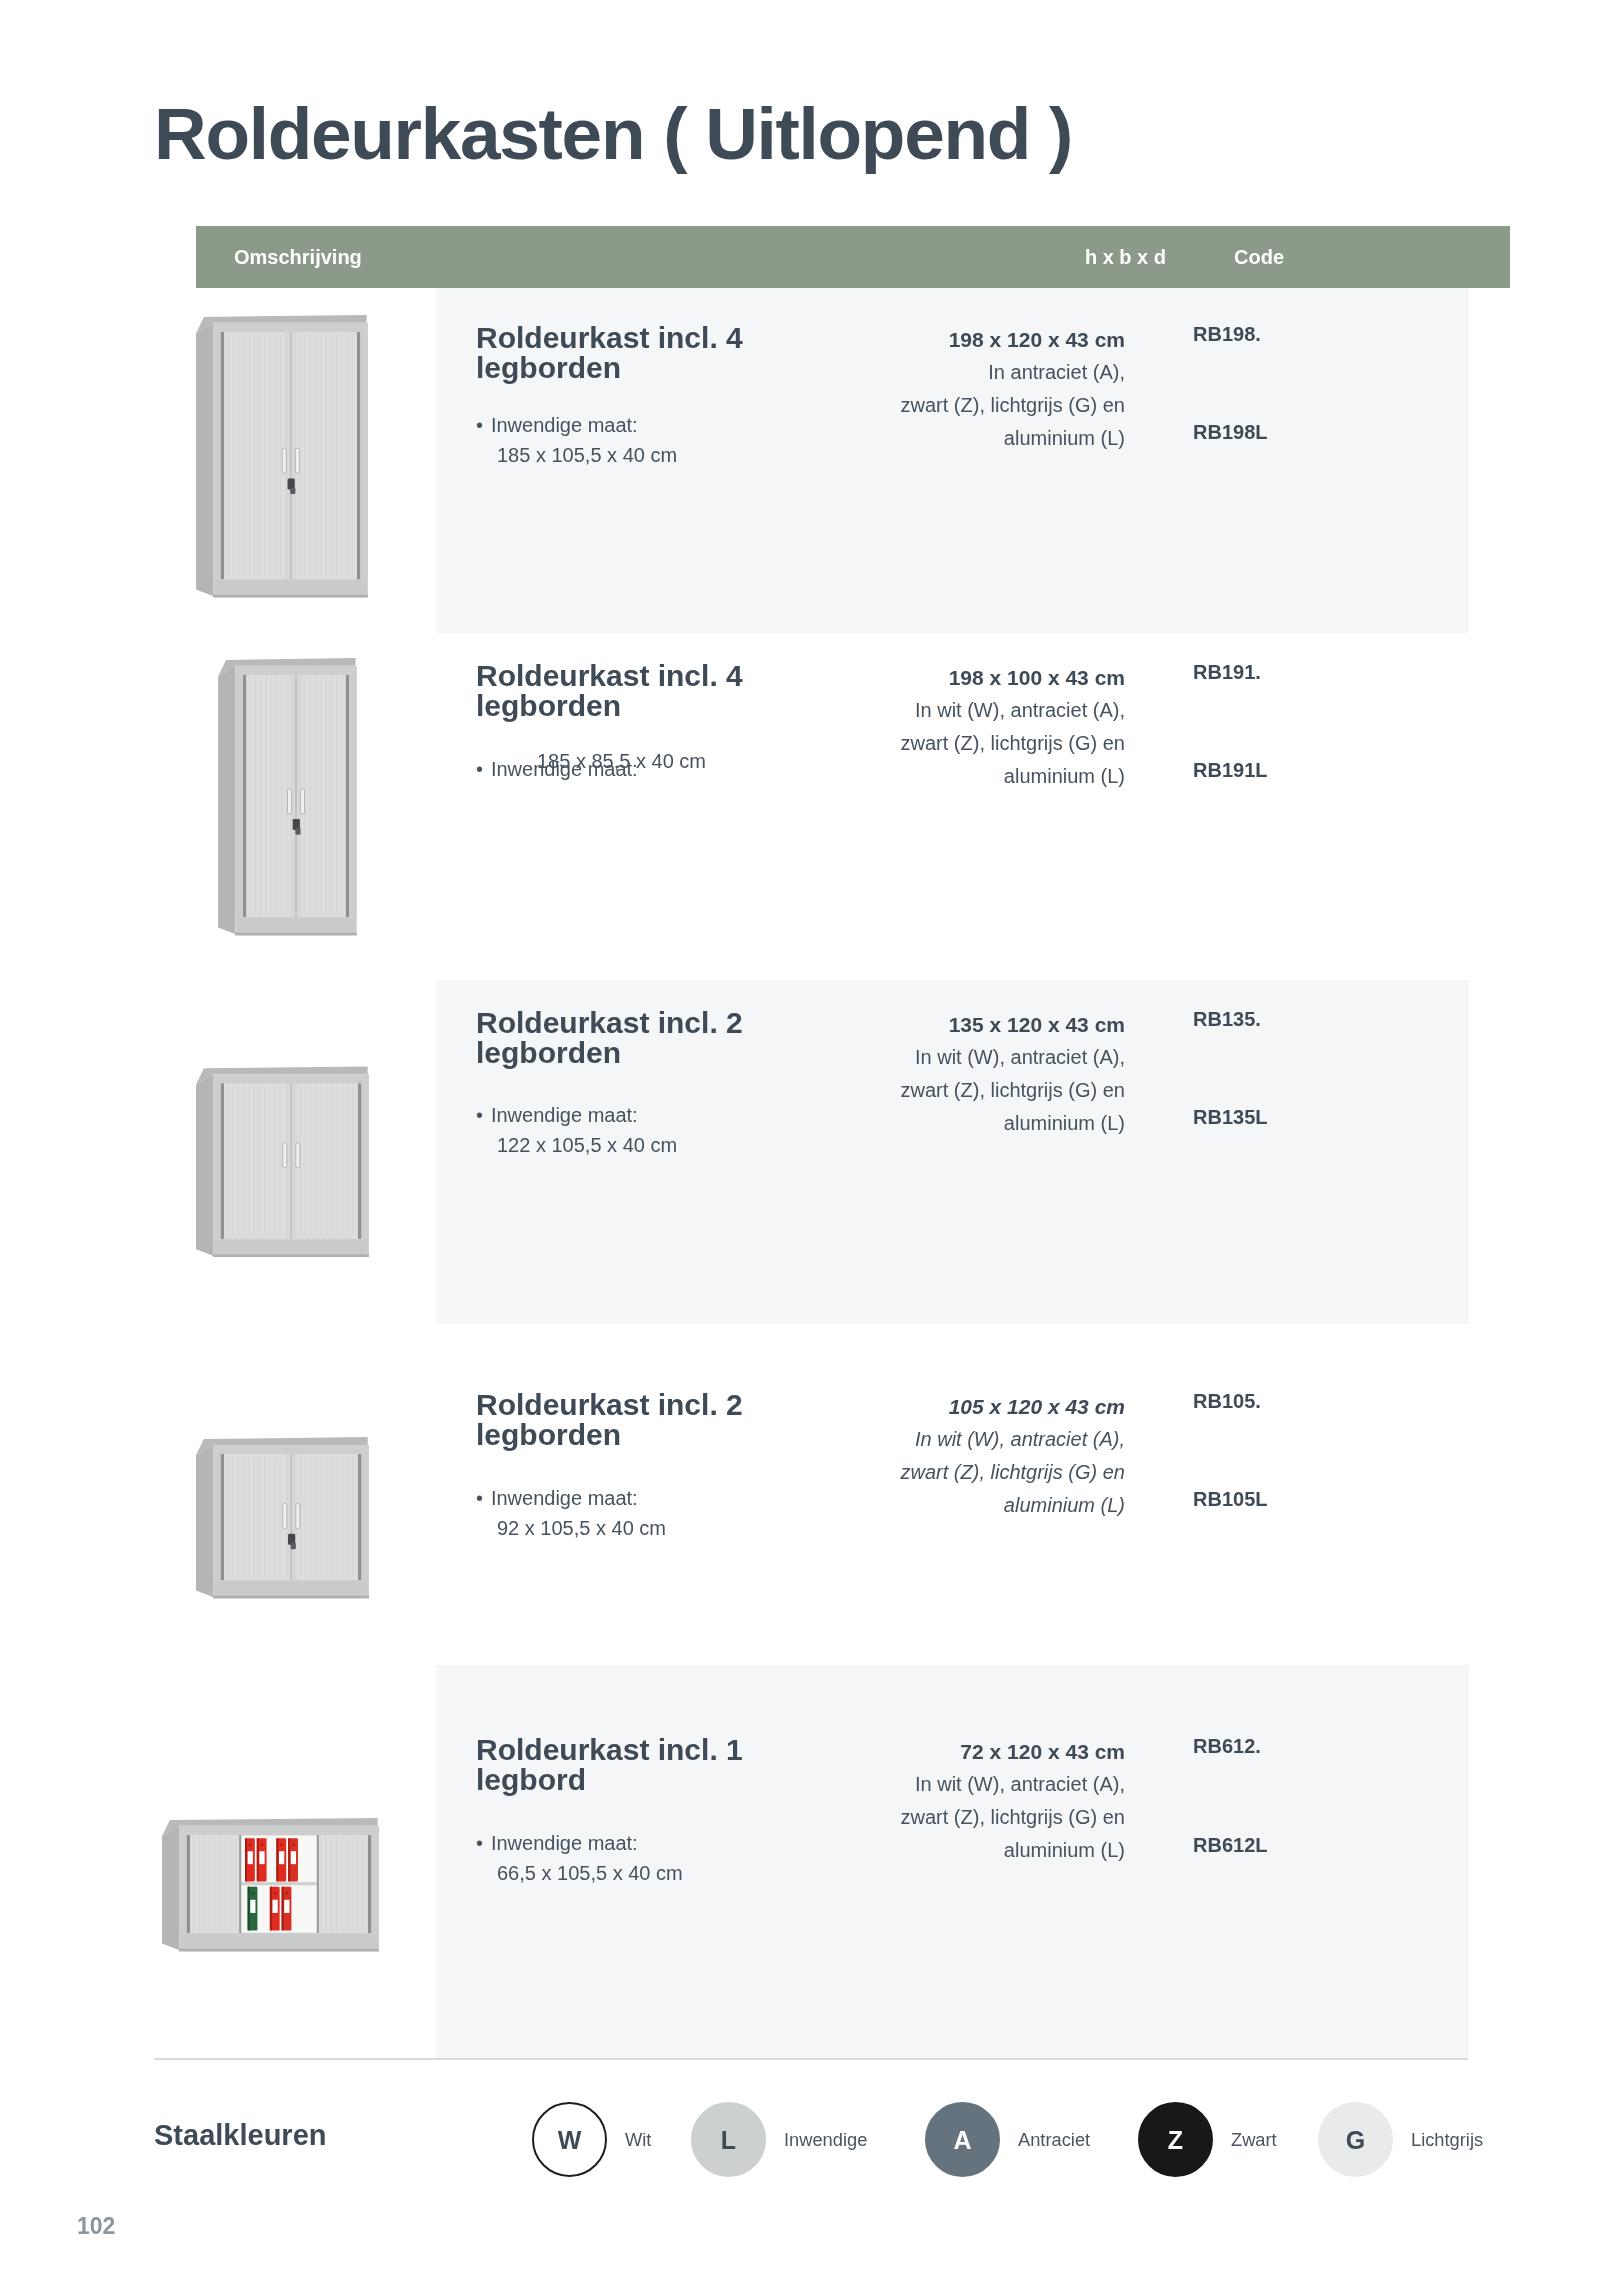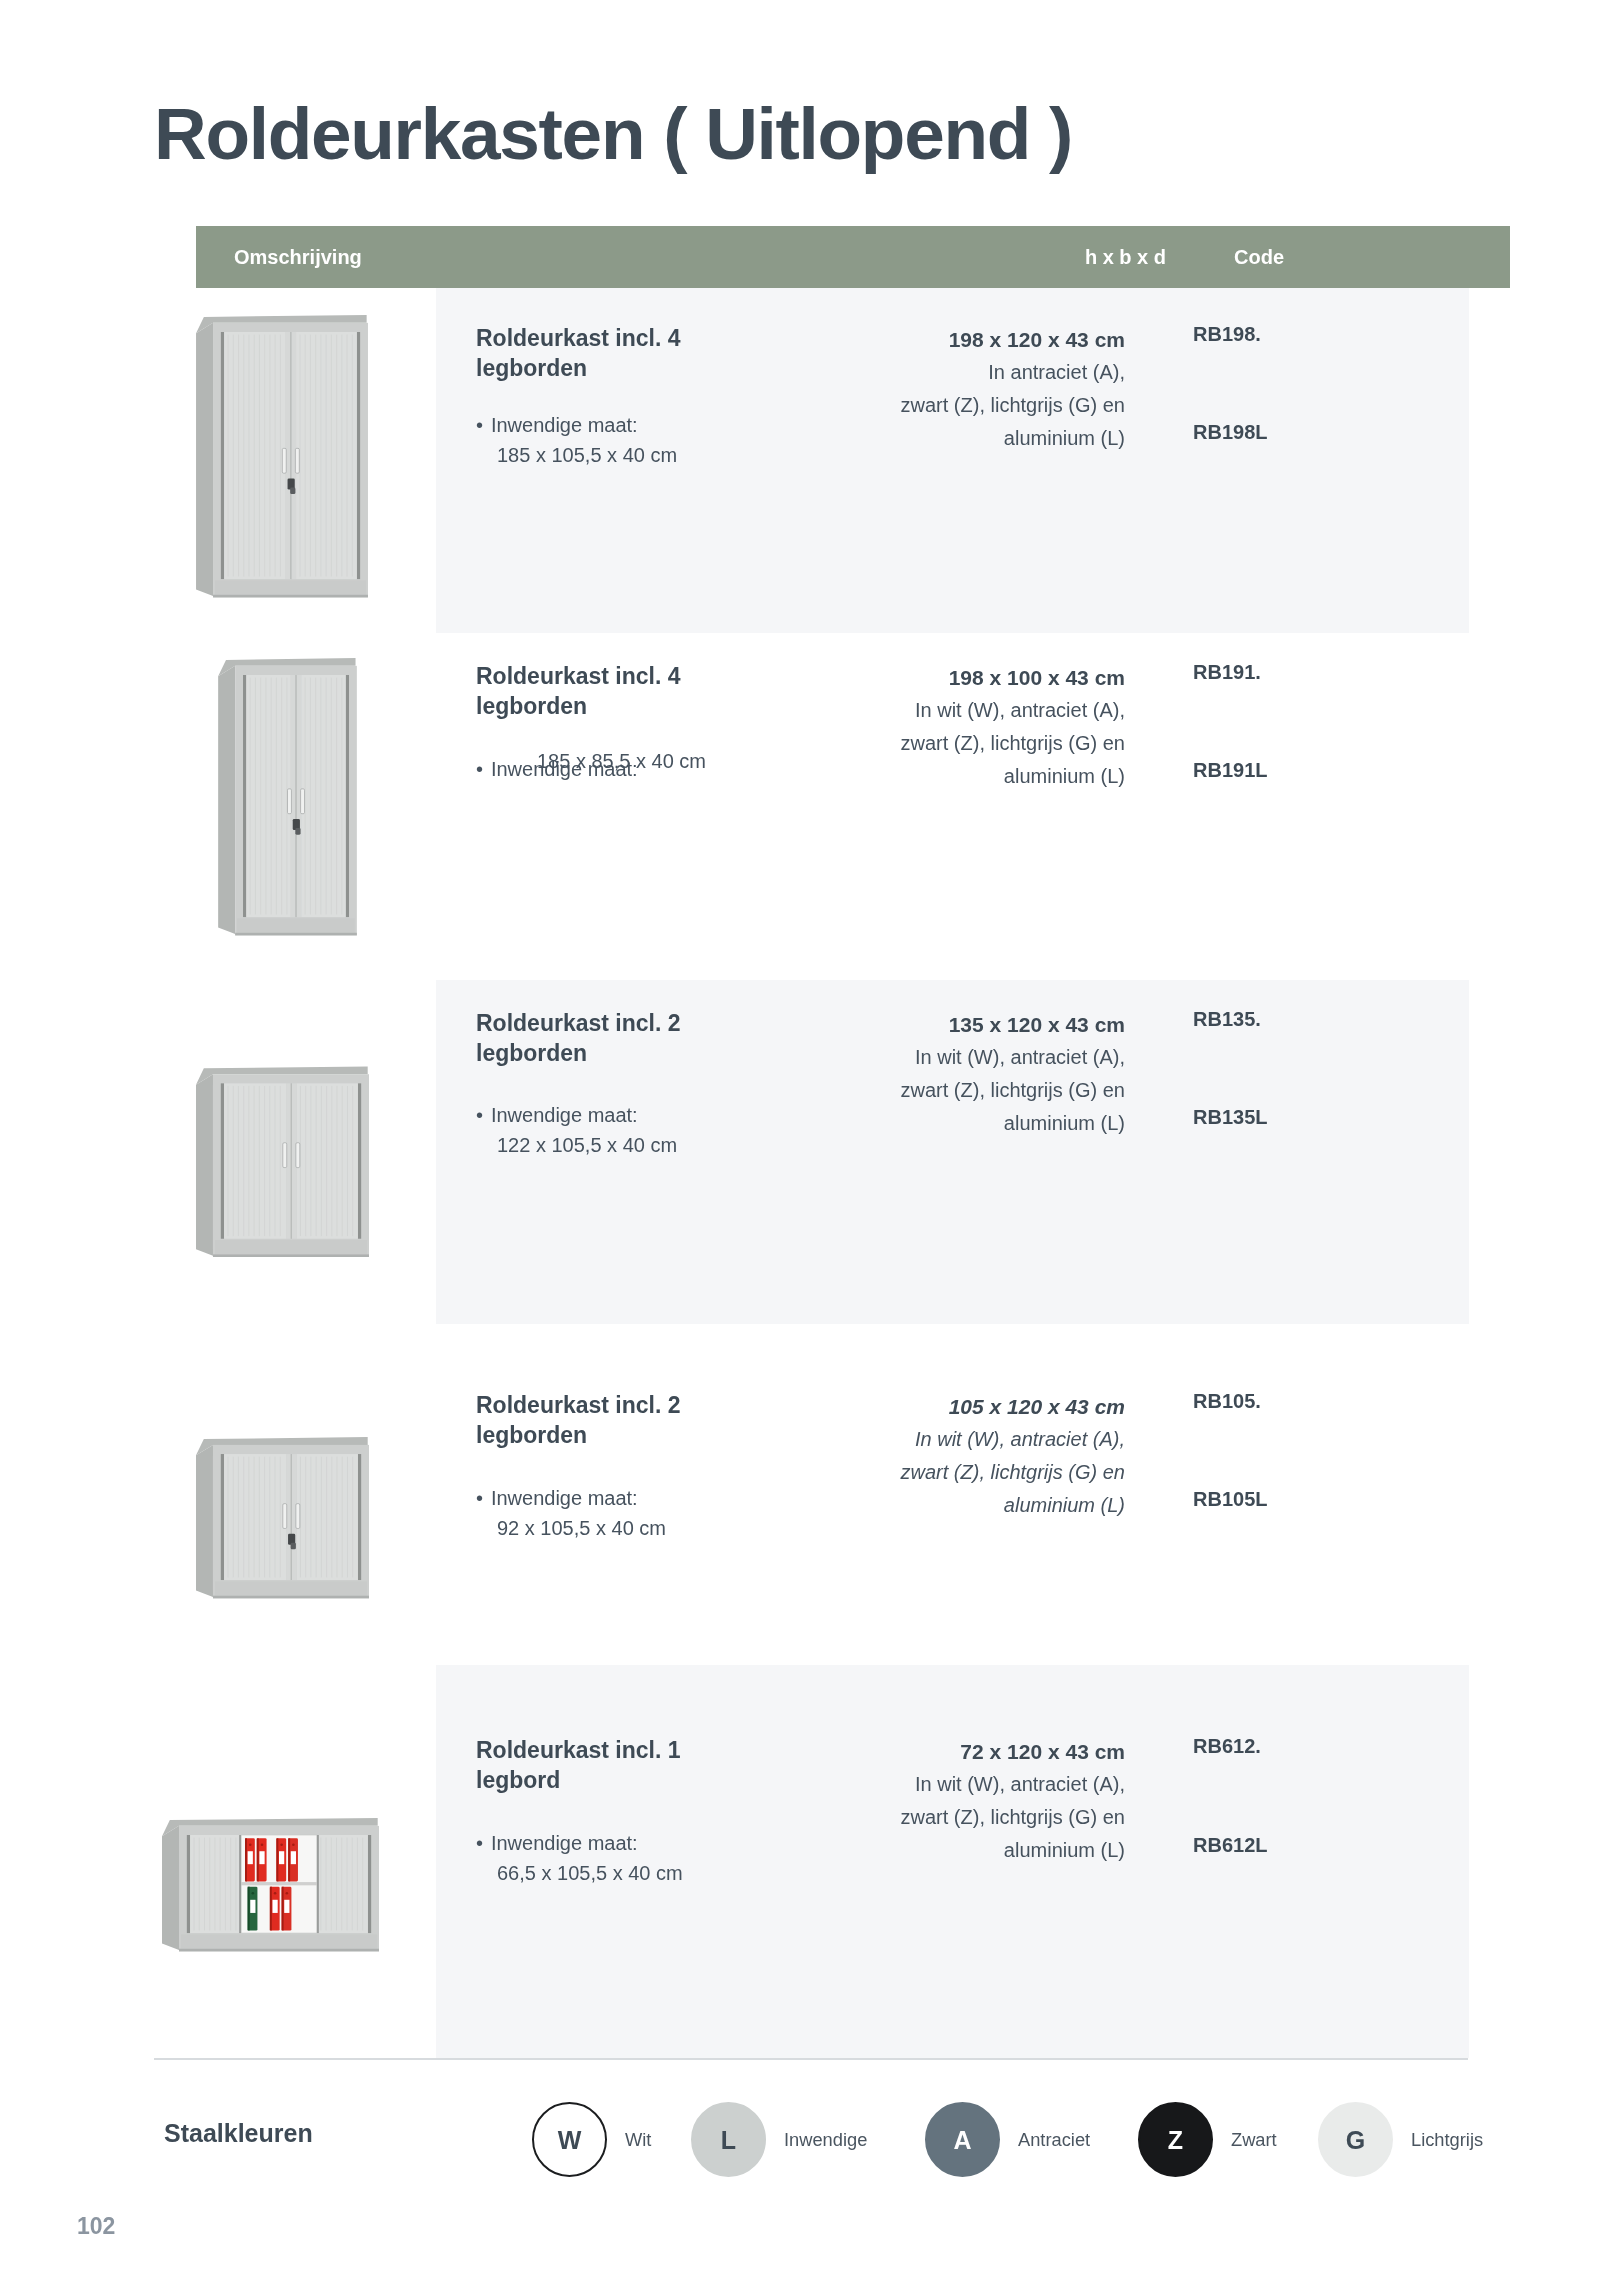--- a/index.html
+++ b/index.html
@@ -45,21 +45,21 @@
     left:436px;
     width:1033px;
     background:var(--panel,#f5f6f8);
   }
   .prod-img{position:absolute;}
   .prod-img svg{display:block;}
   .row-title{
     position:absolute;
     left:476px;
     width:281px;
-    font-size:23px;
+    font-size:30px;
     line-height:30px;
     font-weight:bold;
     color:var(--accent-text,#3e4a55);
   }
   .bullet-line{
     position:absolute;
     left:476px;
     font-size:20px;
     line-height:26px;
     white-space:nowrap;
@@ -94,22 +94,22 @@
     white-space:nowrap;
   }
   .divider{
     position:absolute;
     left:154px; top:2058px;
     width:1314px; height:2px;
     background:#d7dbde;
   }
   .steel-heading{
     position:absolute;
-    left:164px; top:2119px;
-    font-size:25px;
+    left:154px; top:2119px;
+    font-size:29px;
     font-weight:bold;
     color:var(--accent-text,#3e4a55);
   }
   .swatch-circle{
     position:absolute;
     top:2102px;
     width:75px; height:75px;
     border-radius:50%;
     box-sizing:border-box;
     text-align:center;

